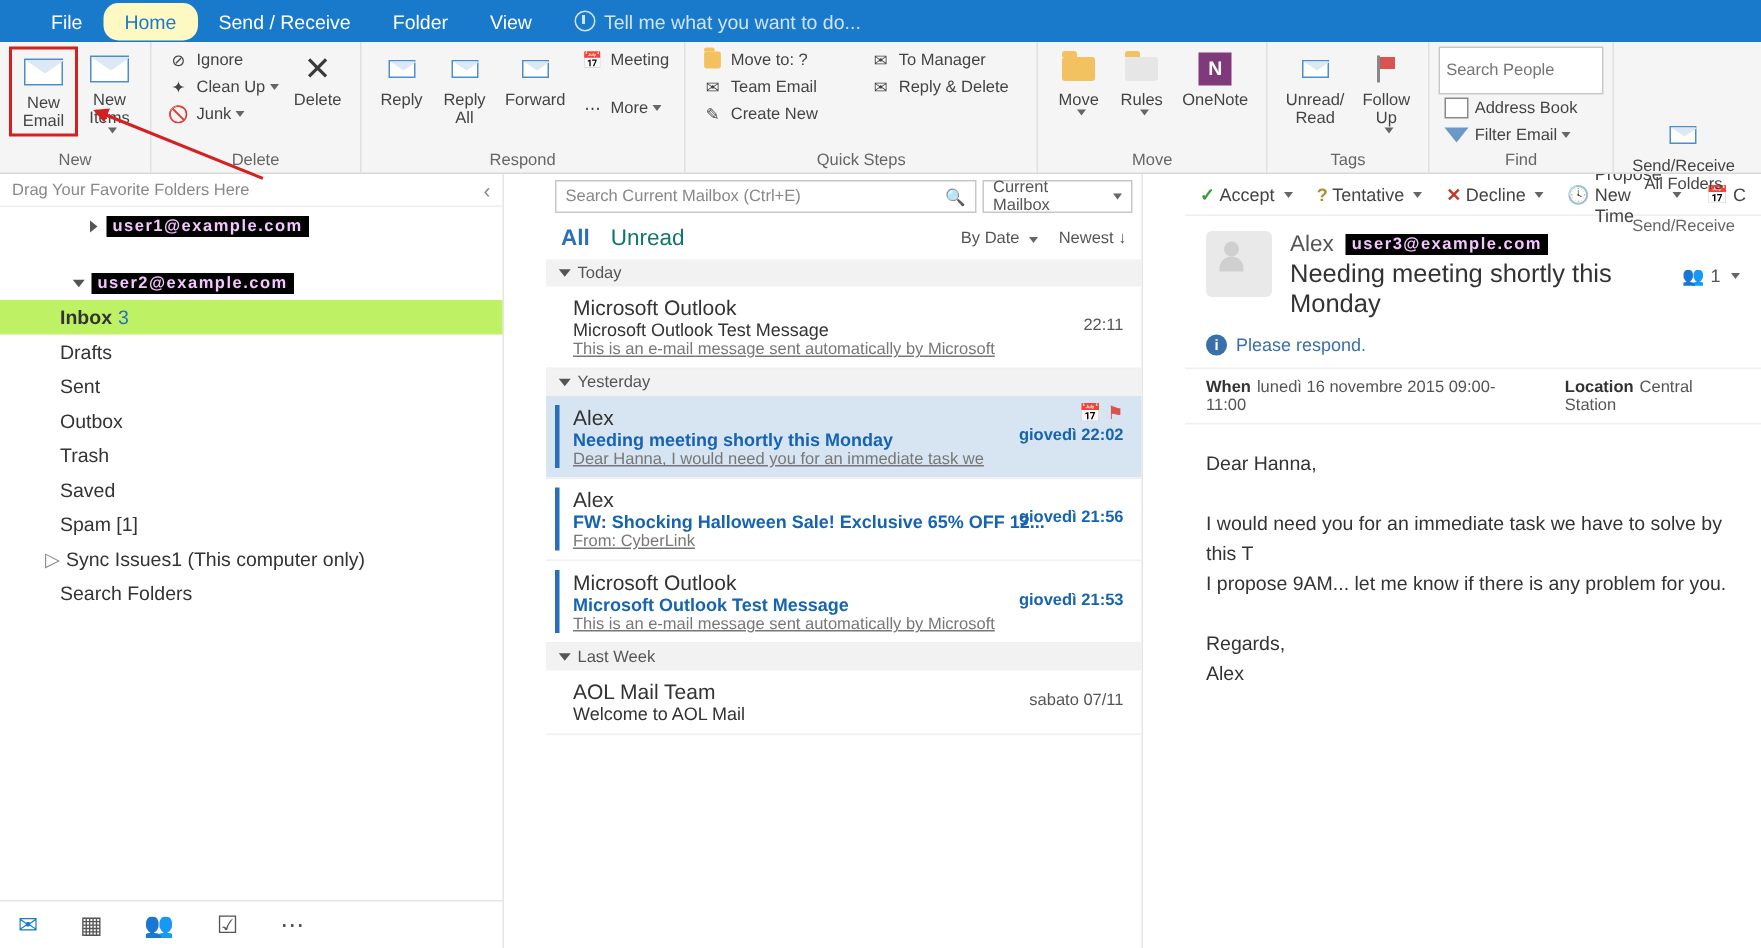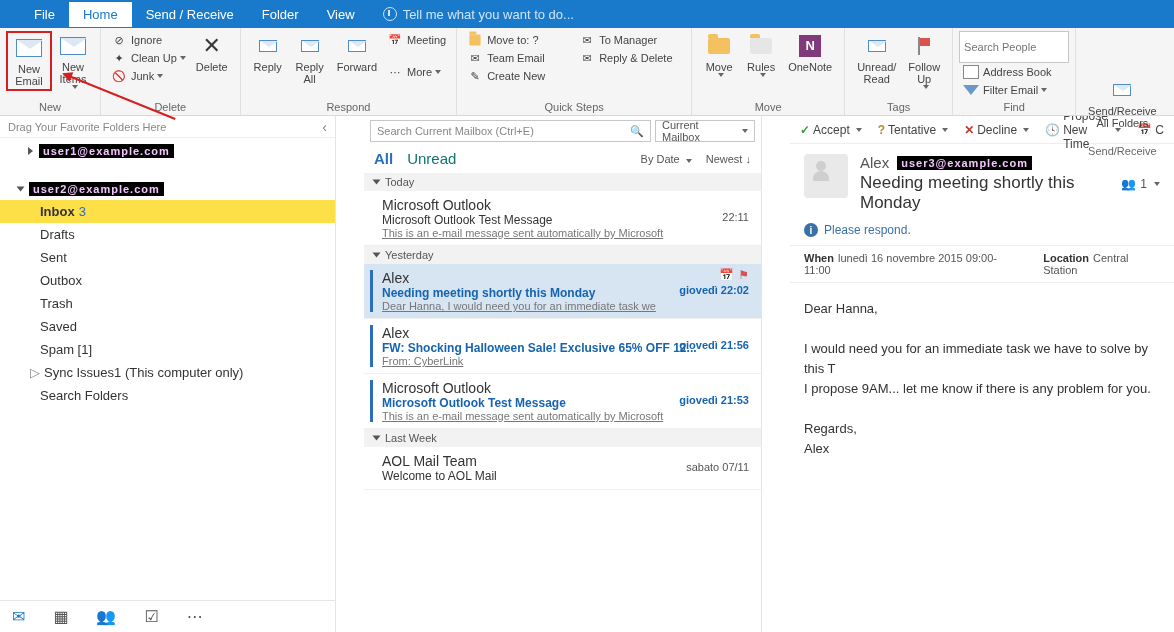--- a/index.html
+++ b/index.html
@@ -1,21 +1,21 @@
 <!DOCTYPE html>
 <html><head>
 <meta charset="utf-8">
 <style>
   * { box-sizing: border-box; margin: 0; padding: 0; }
   body { font-family: "Segoe UI", Arial, sans-serif; font-size: 12px; color: #444; background:#fff; width:1174px; height:632px; overflow:hidden; }
 
   
   .menubar { height:28px; background:#1979ca; color:#fff; display:flex; align-items:center; padding-left:20px; font-size:13px; }
   .menubar .tab { padding:5px 14px; cursor:pointer; }
-  .menubar .tab.active { background:#ffffff; color:#1979ca; }
+  .menubar .tab.active { background:#fef9c3; color:#1979ca;border-radius:10px; }
   .menubar .tell { margin-left:14px; display:flex; align-items:center; color:#cfe4f6; font-style: normal; }
   .menubar .tell .bulb { width:14px;height:14px;border:1.5px solid #cfe4f6;border-radius:50%;margin-right:6px; position:relative;}
   .menubar .tell .bulb::after{content:"";position:absolute;left:4px;top:2px;width:2px;height:6px;background:#cfe4f6;}
 
   
   .ribbon { height:88px; background:#f5f5f5; border-bottom:1px solid #d9d9d9; display:flex; }
   .group { border-right:1px solid #e0e0e0; padding:3px 6px 0 6px; display:flex; flex-direction:column; height:100%; }
   .group-body { flex:1; display:flex; align-items:flex-start; }
   .group-label { text-align:center; font-size:11px; color:#666; padding-bottom:2px; }
   .rbtn { display:flex; flex-direction:column; align-items:center; justify-content:flex-start; padding:2px 6px; font-size:11px; color:#444; text-align:center; line-height:12px; }
@@ -44,26 +44,26 @@
   .personico::after{content:"";position:absolute;left:2px;top:10px;width:16px;height:10px;border-radius:8px 8px 0 0;background:#cfcfcf;}
   .onenote{width:22px;height:22px;background:#80397b;color:#fff;font-weight:bold;display:flex;align-items:center;justify-content:center;font-size:13px;}
   .bookico{width:18px;height:14px;border:1px solid #888;background:#fff;position:relative;}
   .funnel{width:0;height:0;border-left:8px solid transparent;border-right:8px solid transparent;border-top:10px solid #6b98c6;}
 
   
   .main { display:flex; height:calc(632px - 28px - 88px);gap:28px; }
   .navpane { width:336px; border-right:1px solid #e5e5e5; display:flex; flex-direction:column; }
   .favhdr { height:22px; font-size:11px; color:#888; padding:4px 8px; display:flex; justify-content:space-between; align-items:center; border-bottom:1px solid #eee;}
   .favhdr .coll { font-size:14px; color:#888; }
-  .acct { padding:6px 10px 4px 28px; font-size:12px; display:flex; align-items:center;}
+  .acct { padding:6px 10px 4px 28px; font-size:12px; display:flex; align-items:center;margin-left:32px;}
   .blackbox { background:#000; color:#f5c6ff; font-weight:bold; letter-spacing:1px; padding:1px 4px; font-size:11px;}
   .tri { width:0;height:0;border-top:4px solid transparent;border-bottom:4px solid transparent;border-left:5px solid #555; margin-right:6px;}
   .tri.down { transform:rotate(90deg);}
   .folder { padding:4px 10px 4px 40px; font-size:13px; color:#333; }
-  .folder.sel { background:#fde047; }
+  .folder.sel { background:#bef264; }
   .folder .cnt { color:#2a6fbd; margin-left:4px;}
   .navfoot { margin-top:auto; height:32px; border-top:1px solid #e5e5e5; display:flex; align-items:center; padding-left:12px; gap:28px; color:#555;}
   .navfoot div{font-size:16px;}
 
   
   .listpane { width:398px; border-right:1px solid #e5e5e5; display:flex; flex-direction:column;}
   .searchrow { display:flex; padding:4px 6px; gap:4px;}
   .searchbox { flex:1; border:1px solid #c7c7c7; height:22px; display:flex; align-items:center; padding:0 6px; font-size:11px; color:#888; justify-content:space-between;}
   .scopebox { width:100px; border:1px solid #c7c7c7; height:22px; font-size:11px; color:#555; display:flex; align-items:center; padding:0 6px; justify-content:space-between;}
   .filterrow { display:flex; align-items:center; padding:4px 10px 6px 10px; }

